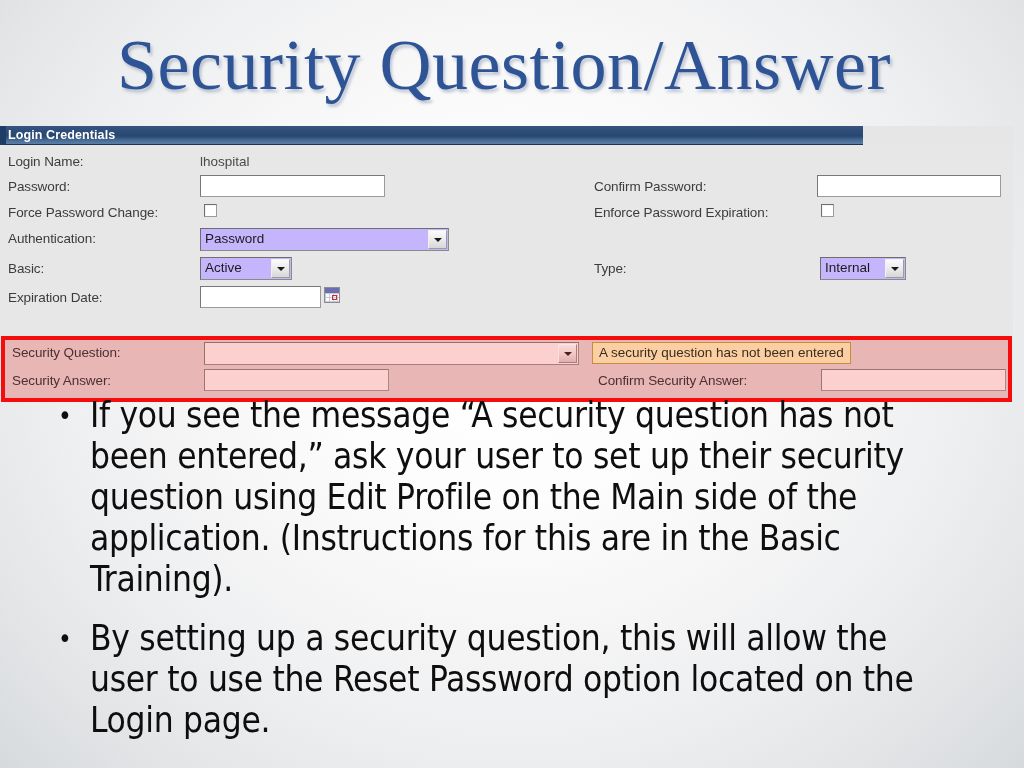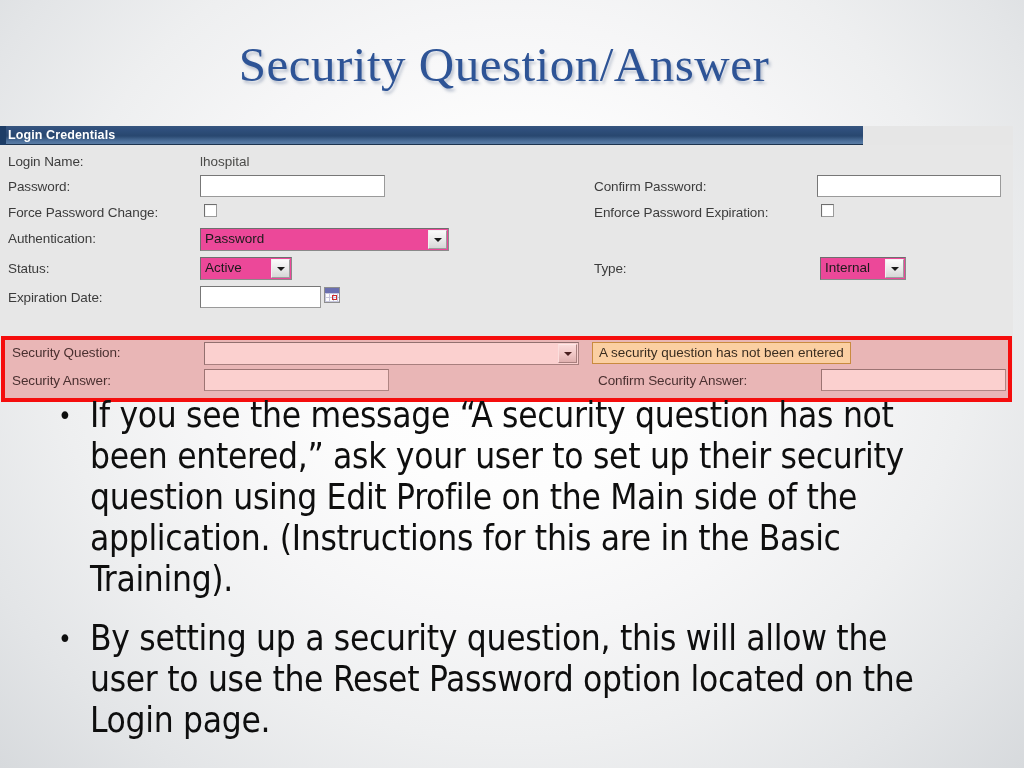--- a/index.html
+++ b/index.html
@@ -24,21 +24,21 @@
   }
 
   
   .slide-title {
     position: absolute;
     left: 0;
     top: 22px;
     width: 1008px;
     text-align: center;
     font-family: "Liberation Serif", "DejaVu Serif", serif;
-    font-size: 49px;
+    font-size: 72px;
     line-height: 86px;
     color: #2e5496;
     letter-spacing: 0.5px;
     text-shadow: 2px 3px 3px rgba(120,135,165,0.45);
     white-space: nowrap;
   }
 
   
   .form-shot {
     position: absolute;
@@ -115,21 +115,21 @@
     background: #ffffff;
     border: 1px solid #9b9b9b;
     border-top: 1px solid #6e6e6e;
     border-left: 1px solid #6e6e6e;
     box-shadow: inset 1px 1px 0 #f4f4f4;
   }
 
   .combo {
     position: absolute;
     height: 23px;
-    background: #ec4899;
+    background: #c4b5fd;
     border: 1px solid #8a8a8a;
     border-top-color: #6e6e6e;
     border-left-color: #6e6e6e;
   }
   .combo .combo-text {
     position: absolute;
     left: 4px;
     top: 2px;
     font-size: 13.5px;
     color: #1b1b1b;
@@ -291,21 +291,21 @@
 
     <div class="lbl" style="left:594px; top:60px;">Enforce Password Expiration:</div>
     <div class="chk" style="left:821px; top:59px;"></div>
 
     <div class="lbl" style="left:8px; top:86px;">Authentication:</div>
     <div class="combo" style="left:200px; top:83px; width:249px;">
       <span class="combo-text">Password</span>
       <span class="combo-btn"></span>
     </div>
 
-    <div class="lbl" style="left:8px; top:116px;">Status:</div>
+    <div class="lbl" style="left:8px; top:116px;">Basic:</div>
     <div class="combo" style="left:200px; top:112px; width:92px;">
       <span class="combo-text">Active</span>
       <span class="combo-btn"></span>
     </div>
 
     <div class="lbl" style="left:594px; top:116px;">Type:</div>
     <div class="combo" style="left:820px; top:112px; width:86px;padding-left:20px;">
       <span class="combo-text">Internal</span>
       <span class="combo-btn"></span>
     </div>

